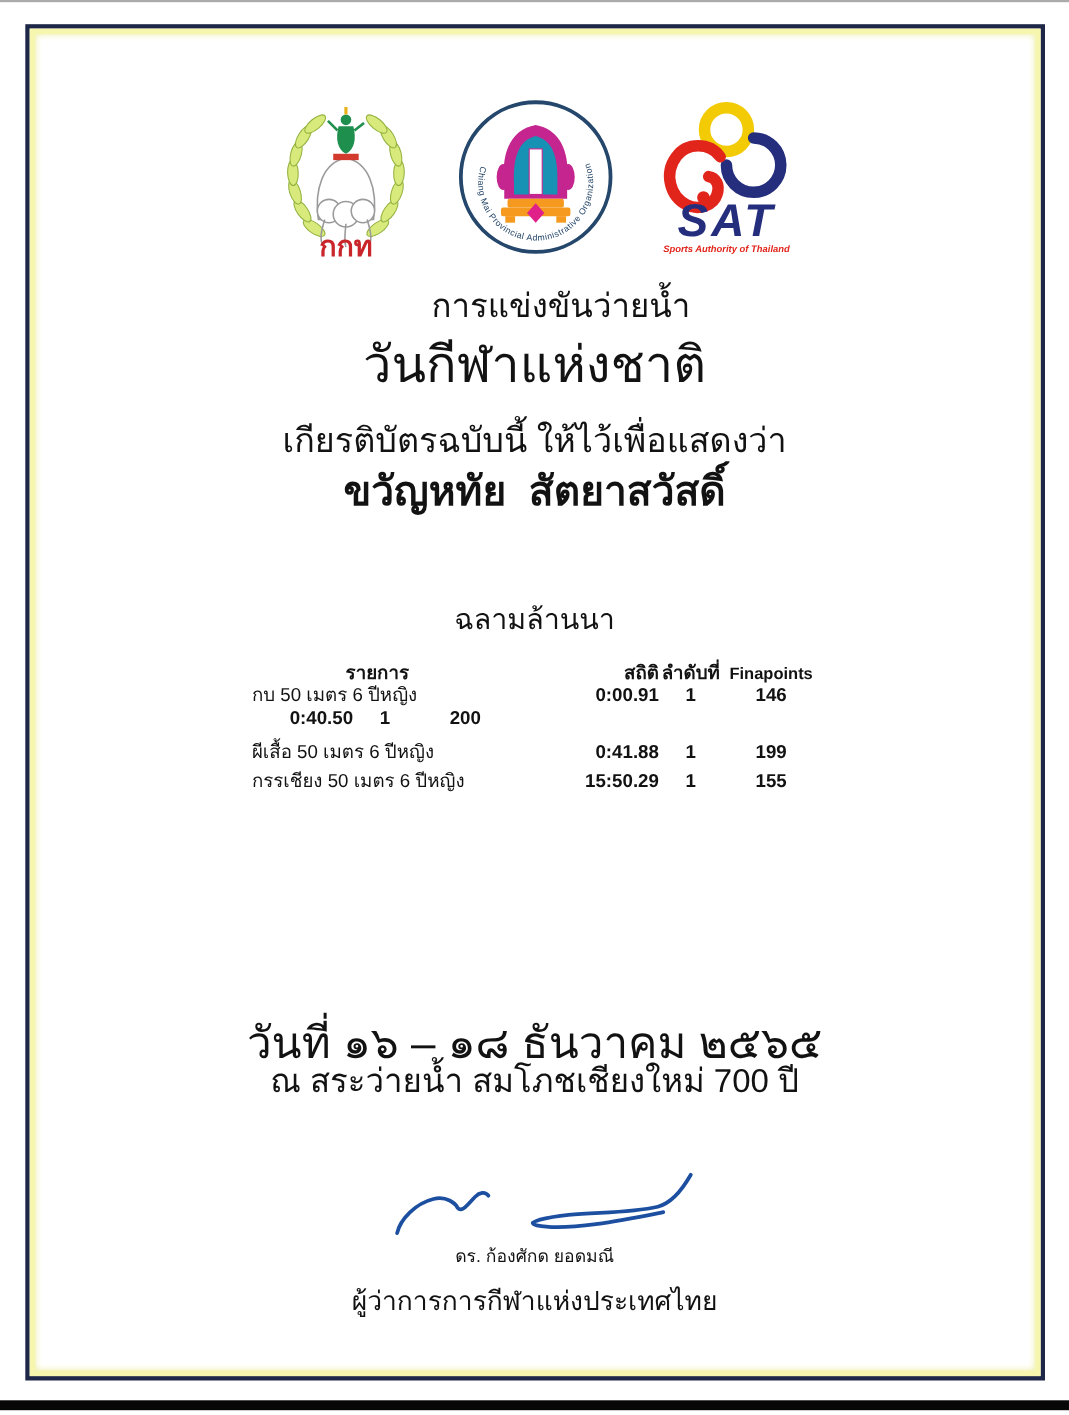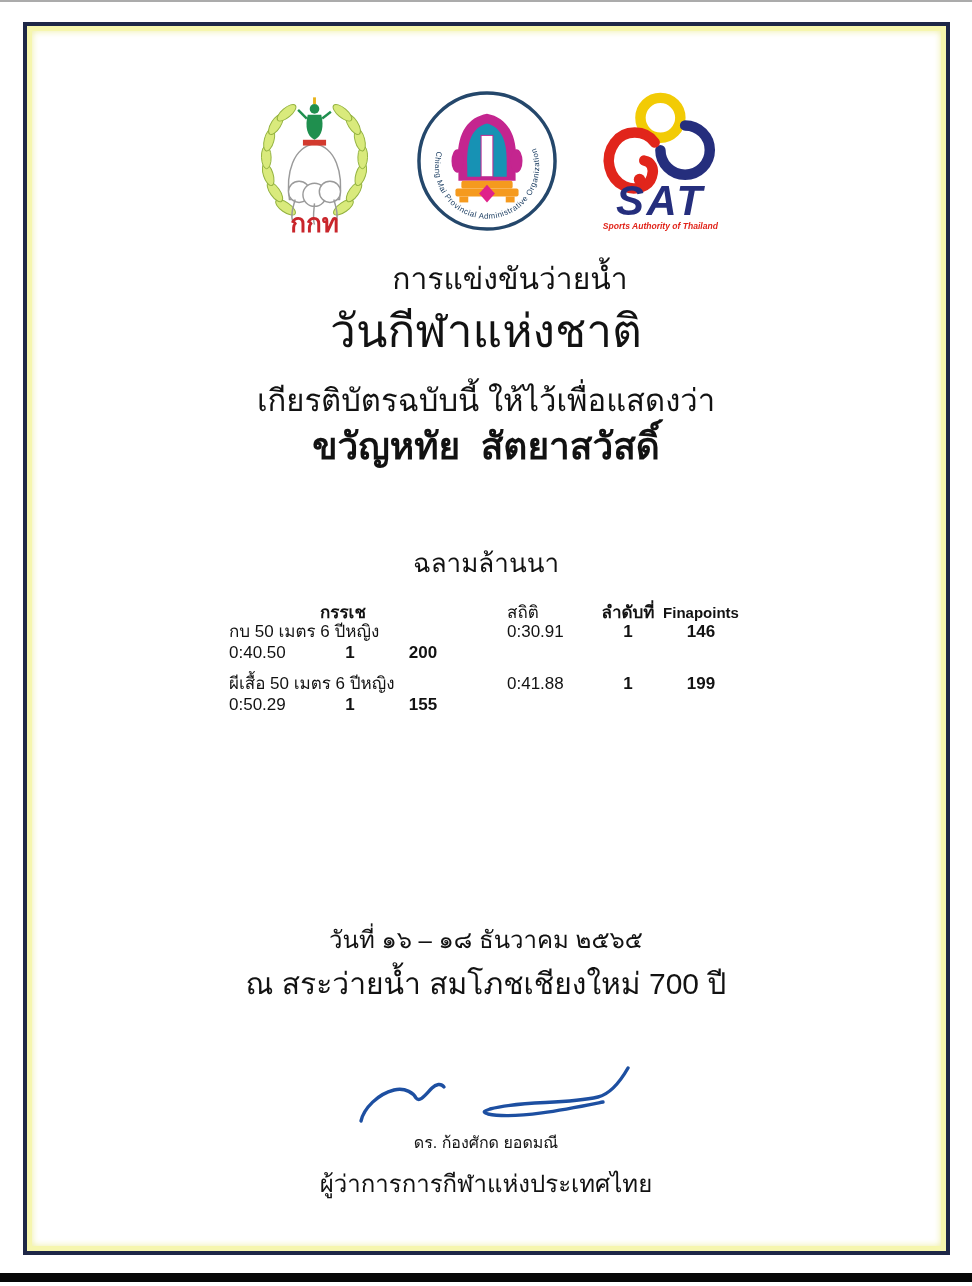--- a/index.html
+++ b/index.html
@@ -12,30 +12,30 @@
   .frame-inner{position:absolute;inset:0;border:5px solid #f6f6ae;
                box-shadow:inset 0 0 7px #ededa0;pointer-events:none;}
   .logos{position:absolute;top:82px;left:0;width:100%;display:flex;
          justify-content:center;align-items:center;gap:34px;}
   .line{position:absolute;left:0;width:100%;text-align:center;line-height:1.15;}
   .competition{top:262px;font-size:30px;padding-left:24px;}
   .main-title{top:305px;font-size:46px;}
   .statement{top:383px;font-size:31px;}
   .recipient{top:426px;font-size:37px;font-weight:bold;white-space:pre;}
   .team{top:517px;font-size:26px;margin-top:32px;}
-  .date-line{top:926px;font-size:24px;}
+  .date-line{top:926px;font-size:40px;}
   .venue-line{top:967px;font-size:30px;}
   .signer-name{top:1134px;font-size:16px;}
   .signer-title{top:1170px;font-size:24px;}
   .results{position:absolute;top:577px;left:229px;width:516px;font-size:17px;}
   .results .row{display:flex;align-items:baseline;height:26px;}
   .results .head{font-weight:bold;margin-bottom:14px;}
   .c-event{width:278px;text-align:left;}
   .head .c-event{text-align:center;padding-right:50px;box-sizing:border-box;}
-  .c-record{width:92px;text-align:left;font-weight:normal;}
+  .c-record{width:92px;text-align:right;font-weight:bold;}
   .c-rank{width:58px;text-align:center;font-weight:bold;white-space:nowrap;}
   .c-points{width:88px;text-align:center;font-weight:bold;}
   .head .c-points{font-size:15px;margin-top:27px;}
   .signature{position:absolute;top:1046px;left:50%;transform:translateX(-46%);}
 </style>
 </head>
 <body>
 
 <div class="page">
   <div class="top-line"></div>
@@ -110,44 +110,45 @@
   </div>
 
   <div class="line competition">การแข่งขันว่ายน้ำ</div>
   <div class="line main-title">วันกีฬาแห่งชาติ</div>
   <div class="line statement">เกียรติบัตรฉบับนี้ ให้ไว้เพื่อแสดงว่า</div>
   <div class="line recipient">ขวัญหทัย  สัตยาสวัสดิ์</div>
   <div class="line team">ฉลามล้านนา</div>
 
   <div class="results">
     <div class="row head">
-      <div class="c-event">กรรเช</div>
+      <div class="c-event">รายการ</div>
       <div class="c-record">สถิติ</div>
       <div class="c-rank">ลำดับที่</div>
       <div class="c-points">Finapoints</div>
     </div>
     <div class="row">
       <div class="c-event">กบ 50 เมตร 6 ปีหญิง</div>
-      <div class="c-record">0:30.91</div>
+      <div class="c-record">0:00.91</div>
       <div class="c-rank">1</div>
       <div class="c-points">146</div>
     </div>
     <div class="row">
       <div class="c-record">0:40.50</div>
       <div class="c-rank">1</div>
       <div class="c-points">200</div>
     </div>
     <div class="row">
       <div class="c-event">ผีเสื้อ 50 เมตร 6 ปีหญิง</div>
       <div class="c-record">0:41.88</div>
       <div class="c-rank">1</div>
       <div class="c-points">199</div>
     </div>
     <div class="row">
-      <div class="c-record">0:50.29</div>
+      <div class="c-event">กรรเชียง 50 เมตร 6 ปีหญิง</div>
+      <div class="c-record">15:50.29</div>
       <div class="c-rank">1</div>
       <div class="c-points">155</div>
     </div>
   </div>
 
   <div class="line date-line">วันที่ ๑๖ – ๑๘ ธันวาคม ๒๕๖๕</div>
   <div class="line venue-line">ณ สระว่ายน้ำ สมโภชเชียงใหม่ 700 ปี</div>
 
   <svg class="signature" width="300" height="86" viewBox="0 0 300 86">
     <path d="M 13,75 C 16,62 30,48 46,44 C 58,41 66,48 68,52 C 72,57 78,48 84,42 C 88,38 93,37 96,41" fill="none" stroke="#1d4fa1" stroke-width="3.4" stroke-linecap="round"></path>

